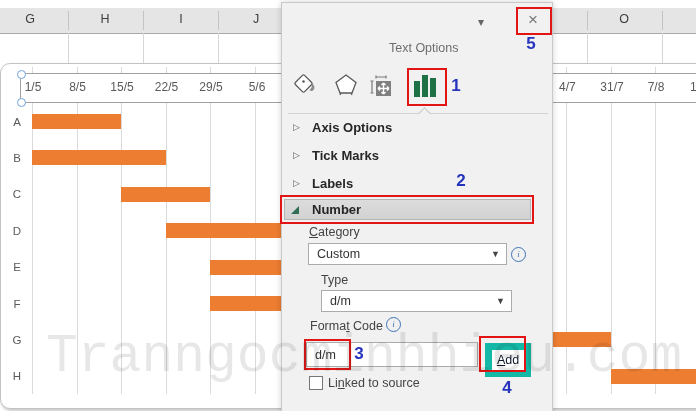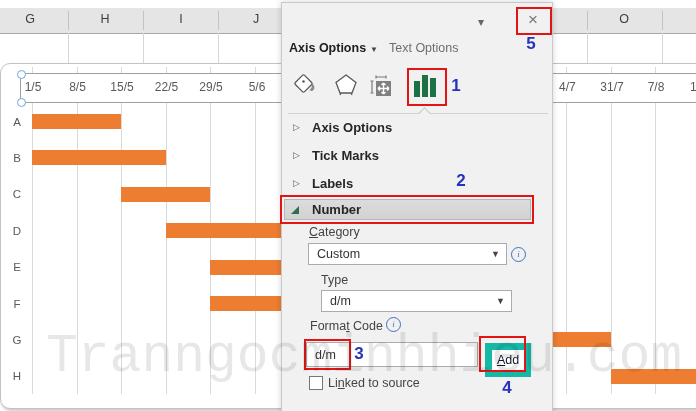--- a/index.html
+++ b/index.html
@@ -136,21 +136,20 @@
       </div>
     <div class="handle" style="left:-4px;top:-4px;"></div>
     <div class="handle" style="left:-4px;top:24px;"></div>
   </div>
 </div>
 
 <div class="abs" id="panel">
   <div class="abs" id="title-chevron">▾</div>
   <div class="abs" id="close-btn">×</div>
 
-  <div class="abs" id="tab-axis"><span>Axis Options</span><span class="dd">▼</span></div>
   <div class="abs" id="tab-text">Text Options</div>
 
   <div class="fmt-icon" style="left:10px;">
     <svg width="28" height="28" viewBox="0 0 28 28">
       <rect x="5" y="6" width="13" height="13" rx="1.5" transform="rotate(-45 11.5 12.5)" fill="#fff" stroke="#5a5a5a" stroke-width="1.3"></rect>
       <circle cx="11.5" cy="10.5" r="1.3" fill="#5a5a5a"></circle>
       <path d="M20 12 q4 4 1.5 7 q-2 2 -4 0 q3-2 2.5-7z" fill="#8a8a8a"></path>
     </svg>
   </div>
   <div class="fmt-icon" style="left:50px;">

